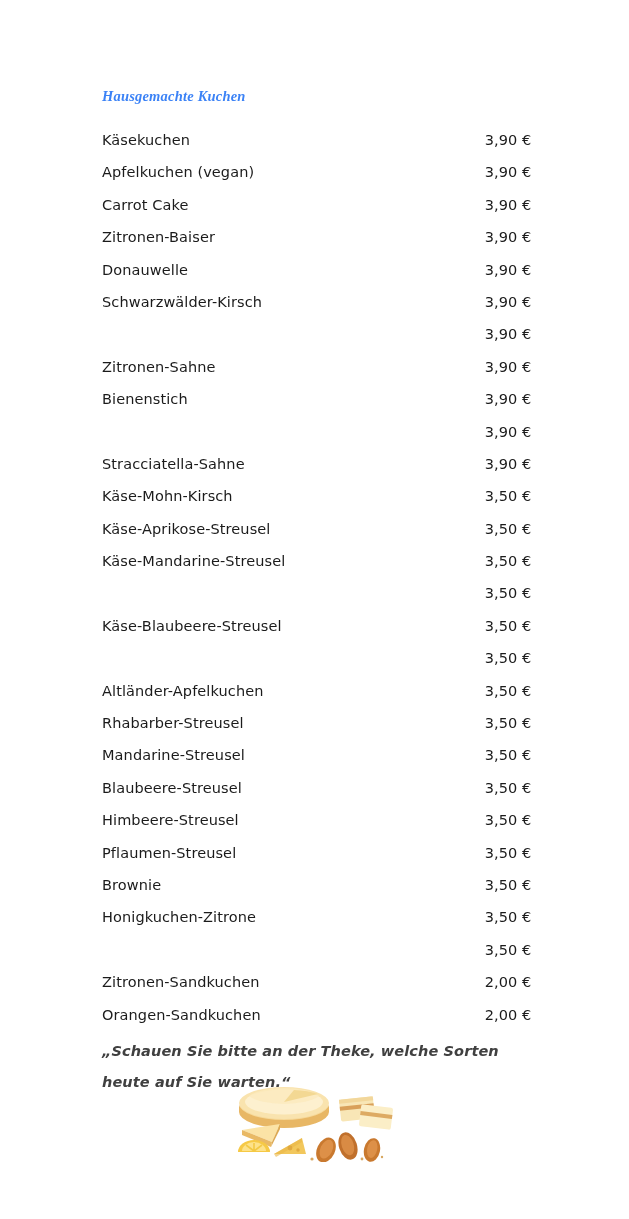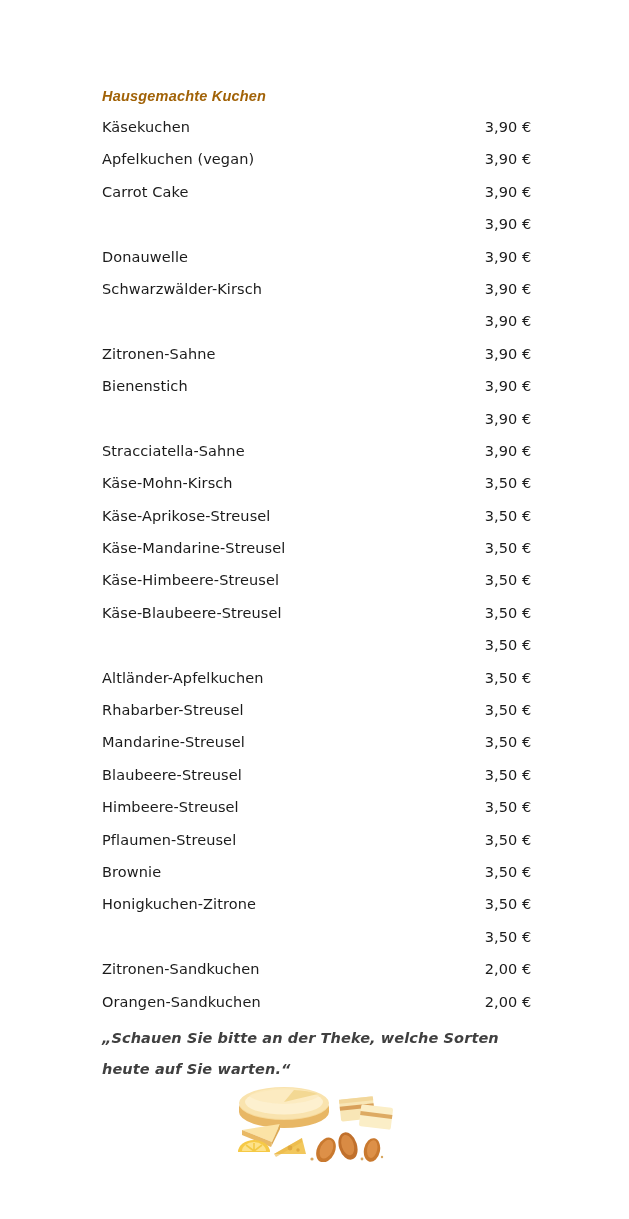--- a/index.html
+++ b/index.html
@@ -22,27 +22,27 @@
     width: 629px;
     height: 1219px;
   }
   .menu-block {
     position: absolute;
     left: 102px;
     top: 88px;
     width: 432px;
   }
   .section-title {
-    font-family: Liberation Sans, sans-serif;
+    font-family: Liberation Serif, serif;
     font-style: italic;
     font-weight: bold;
     font-size: 14.5px;
-    color: #a16207;
+    color: #3b82f6;
     letter-spacing: 0.2px;
-    margin: 0 0 7px 0;
+    margin: 0 0 20px 0;
     line-height: 16px;
   }
   .item-list {
     list-style: none;
     margin: 0;
     padding: 0;
   }
   .item-row {
     display: flex;
     align-items: baseline;
@@ -97,20 +97,21 @@
       </li>
       <li class="item-row">
         <span class="item-name">Apfelkuchen (vegan)</span>
         <span class="item-price">3,90 €</span>
       </li>
       <li class="item-row">
         <span class="item-name">Carrot Cake</span>
         <span class="item-price">3,90 €</span>
       </li>
       <li class="item-row">
+        <span class="item-name">Zitronen-Baiser</span>
         <span class="item-price">3,90 €</span>
       </li>
       <li class="item-row">
         <span class="item-name">Donauwelle</span>
         <span class="item-price">3,90 €</span>
       </li>
       <li class="item-row">
         <span class="item-name">Schwarzwälder-Kirsch</span>
         <span class="item-price">3,90 €</span>
       </li>
@@ -138,21 +139,20 @@
       </li>
       <li class="item-row">
         <span class="item-name">Käse-Aprikose-Streusel</span>
         <span class="item-price">3,50 €</span>
       </li>
       <li class="item-row">
         <span class="item-name">Käse-Mandarine-Streusel</span>
         <span class="item-price">3,50 €</span>
       </li>
       <li class="item-row">
-        <span class="item-name">Käse-Himbeere-Streusel</span>
         <span class="item-price">3,50 €</span>
       </li>
       <li class="item-row">
         <span class="item-name">Käse-Blaubeere-Streusel</span>
         <span class="item-price">3,50 €</span>
       </li>
       <li class="item-row">
         <span class="item-price">3,50 €</span>
       </li>
       <li class="item-row">

